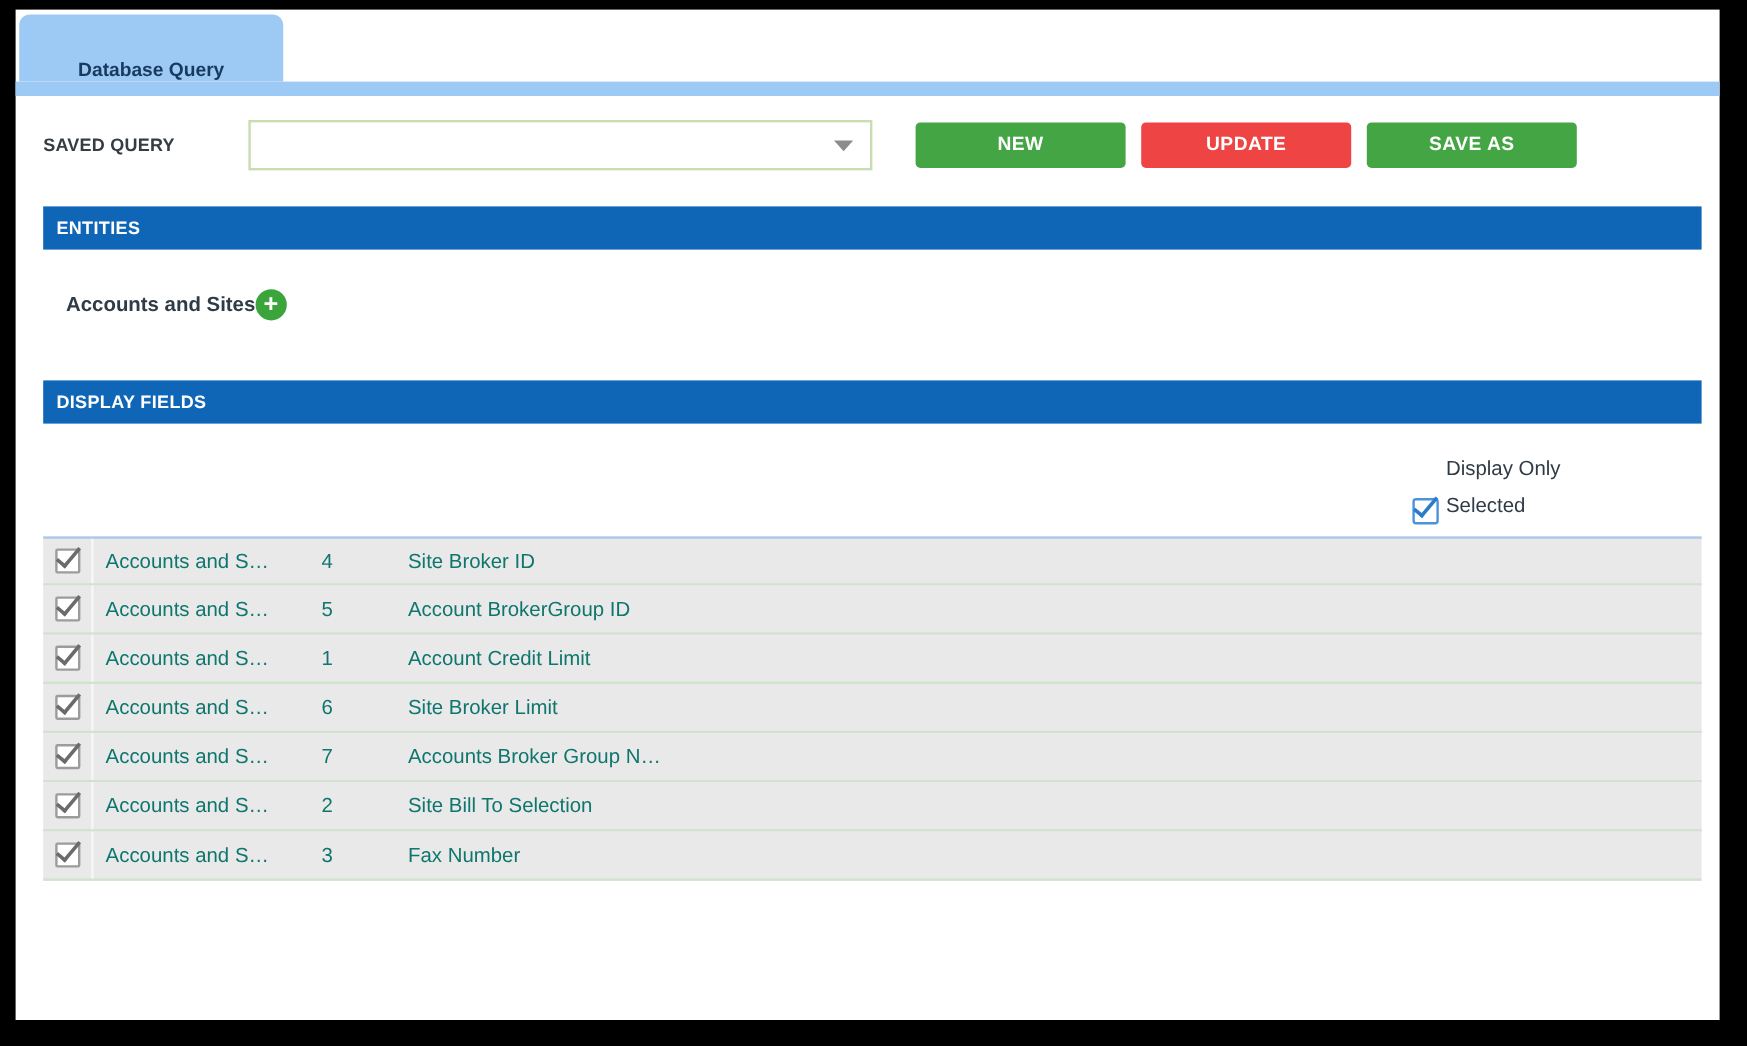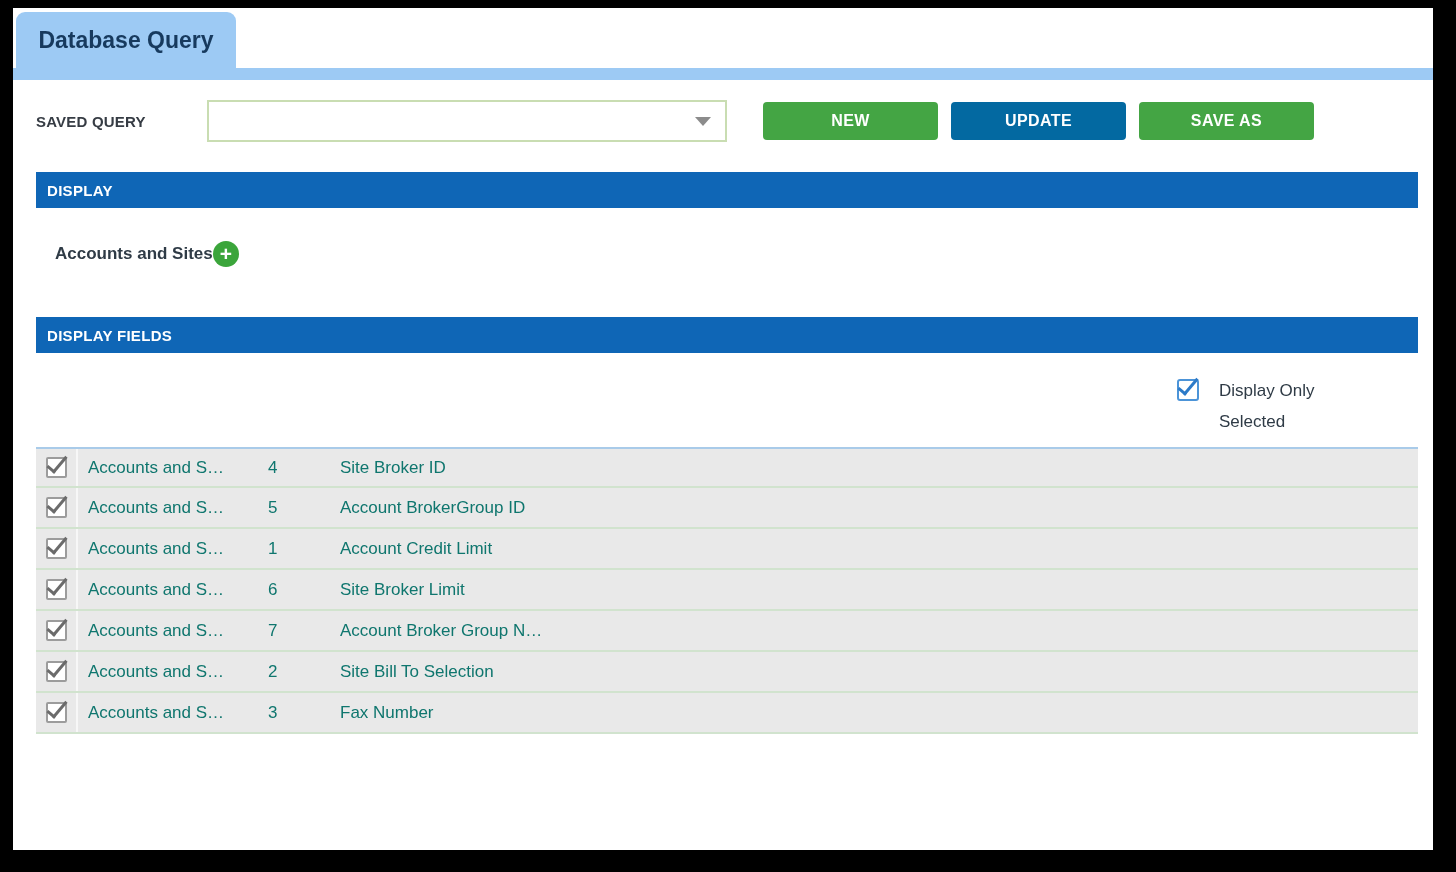--- a/index.html
+++ b/index.html
@@ -2,38 +2,38 @@
 <html><head>
 <meta charset="utf-8">
 <style>
   * { margin:0; padding:0; box-sizing:border-box; }
   html,body { width:1456px; height:872px; background:#000; font-family:"Liberation Sans", sans-serif; overflow:hidden; }
   .content { position:absolute; left:13px; top:8px; width:1420px; height:842px; background:#fff; }
 
   
   .tab-strip { height:60px; padding-top:4px; padding-left:3px; }
   .tab { width:220px; height:56px; background:#9DCAF4; border-radius:9px 9px 0 0;
-         display:flex; align-items:center; justify-content:center;
-         color:#173A5E; font-size:23px; font-weight:600; cursor:default; }
+         display:flex; align-items:flex-end; justify-content:center;
+         color:#173A5E; font-size:16px; font-weight:600; cursor:default; }
   .tab-bar { height:12px; background:#9DCAF4; }
 
   .main { padding:0 15px 0 23px; }
 
   
   .query-row { margin-top:20px; display:flex; align-items:center; height:42px; }
   .query-label { width:171px; font-size:15px; font-weight:700; color:#363C44; letter-spacing:0.2px; }
   .dropdown { width:520px; height:42px; background:#fff; border:2px solid #C9DDB2;
               display:flex; align-items:center; justify-content:space-between; padding:0 14px; cursor:pointer; }
   .dropdown-value { font-size:15px; color:#333; }
   .chevron { width:0; height:0; border-left:8px solid transparent; border-right:8px solid transparent; border-top:9px solid #8C8C8C; }
   .btn { width:175px; height:38px; border:none; border-radius:4px; background:#44A544; color:#fff;
          font-family:"Liberation Sans", sans-serif; font-size:16px; font-weight:700; letter-spacing:0.4px; cursor:pointer; }
   .btn.first { margin-left:36px; }
   .btn + .btn { margin-left:13px; }
-  .btn.disabled { background:#0369a1; cursor:default; }
+  .btn.disabled { background:#ef4444; cursor:default; }
 
   
   .section-bar { height:36px; background:#0F66B6; color:#fff; display:flex; align-items:center;
                  padding-left:11px; font-size:15px; font-weight:700; letter-spacing:0.3px; }
   .section-entities { margin-top:30px; }
   .section-display { margin-top:48px; }
 
   
   .entity-row { margin-top:31px; height:30px; padding-left:19px; display:flex; align-items:center; }
   .entity-name { font-size:17px; font-weight:700; color:#2F3B46; }
@@ -42,21 +42,21 @@
                font-size:21px; font-weight:700; line-height:1; cursor:pointer; padding-bottom:2px; }
 
   
   .cb { position:relative; width:21px; height:21px; background:#fff; border:2px solid #9C9C9C; border-radius:2px; flex:none; cursor:pointer; }
   .cb.checked::after { content:''; position:absolute; left:4px; top:-7px; width:7px; height:18px;
                        border-right:3px solid #6B6B6B; border-bottom:3px solid #6B6B6B; transform:rotate(40deg); }
   .cb.blue { border-color:#4C94D8; border-radius:3px; width:22px; height:22px; }
   .cb.blue.checked::after { border-color:#2C7AC8; }
 
   
-  .display-only-row { margin-top:26px; margin-left:1141px; display:flex; gap:20px; align-items:flex-start; }
+  .display-only-row { margin-top:26px; margin-left:1141px; display:flex; gap:6px; align-items:flex-end; }
   .display-only-label { font-size:17px; color:#2F3B46; line-height:31px; width:118px; margin-top:-4px; }
 
   
   .table { margin-top:10px; width:1382px; }
   .thead, .trow { display:grid; grid-template-columns:42px 184px 68px 276px 270px 1fr; align-items:center; }
   .thead { height:41px; border-top:1px solid #CBD0D4; background:#fff; }
   .th { font-size:15px; font-weight:700; color:#2E3A46; letter-spacing:0.2px; }
   .th-entity, .td-entity { padding-left:10px; }
   .th-seq, .td-seq { padding-left:6px; }
   .th-field, .td-field { padding-left:10px; }
@@ -88,21 +88,21 @@
       <div class="dropdown">
         <span class="dropdown-value"></span>
         <span class="chevron"></span>
       </div>
       <button class="btn first">NEW</button>
       <button class="btn disabled">UPDATE</button>
       <button class="btn">SAVE AS</button>
     </div>
 
     <div class="section-bar section-entities">
-      <span>DISPLAY</span>
+      <span>ENTITIES</span>
     </div>
 
     <div class="entity-row">
       <span class="entity-name">Accounts and Sites</span>
       <span class="plus-icon">+</span>
     </div>
 
     <div class="section-bar section-display">
       <span>DISPLAY FIELDS</span>
     </div>
@@ -153,21 +153,21 @@
     <div class="td-field">Site Broker Limit</div>
     <div class="td-alias"></div>
     <div class="td-desc"></div>
   </div>
           <div class="trow">
     <div class="cb-cell">
       <span class="cb checked"></span>
     </div>
     <div class="td-entity">Accounts and S…</div>
     <div class="td-seq">7</div>
-    <div class="td-field">Account Broker Group N…</div>
+    <div class="td-field">Accounts Broker Group N…</div>
     <div class="td-alias"></div>
     <div class="td-desc"></div>
   </div>
           <div class="trow">
     <div class="cb-cell">
       <span class="cb checked"></span>
     </div>
     <div class="td-entity">Accounts and S…</div>
     <div class="td-seq">2</div>
     <div class="td-field">Site Bill To Selection</div>

